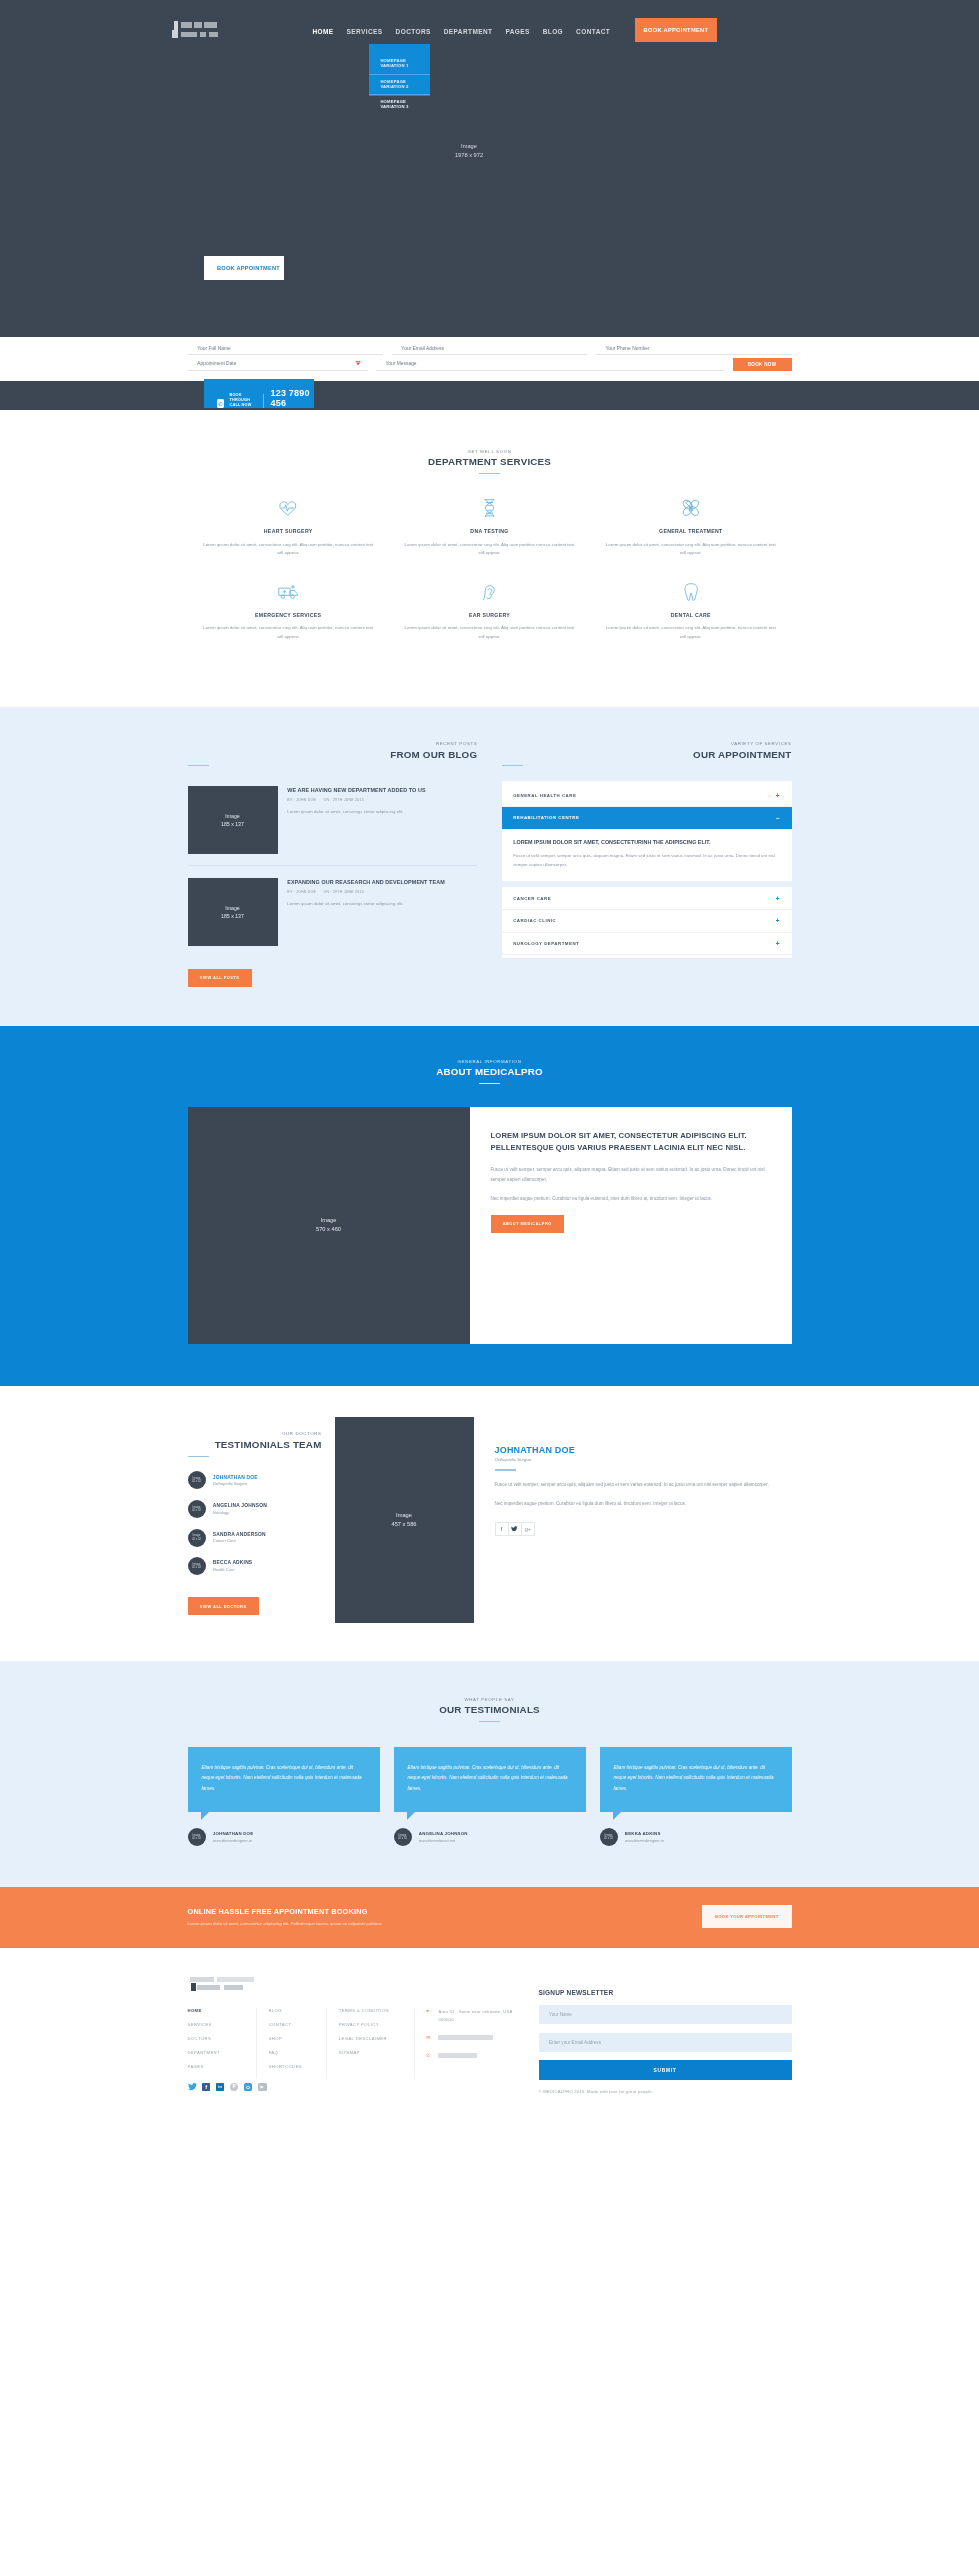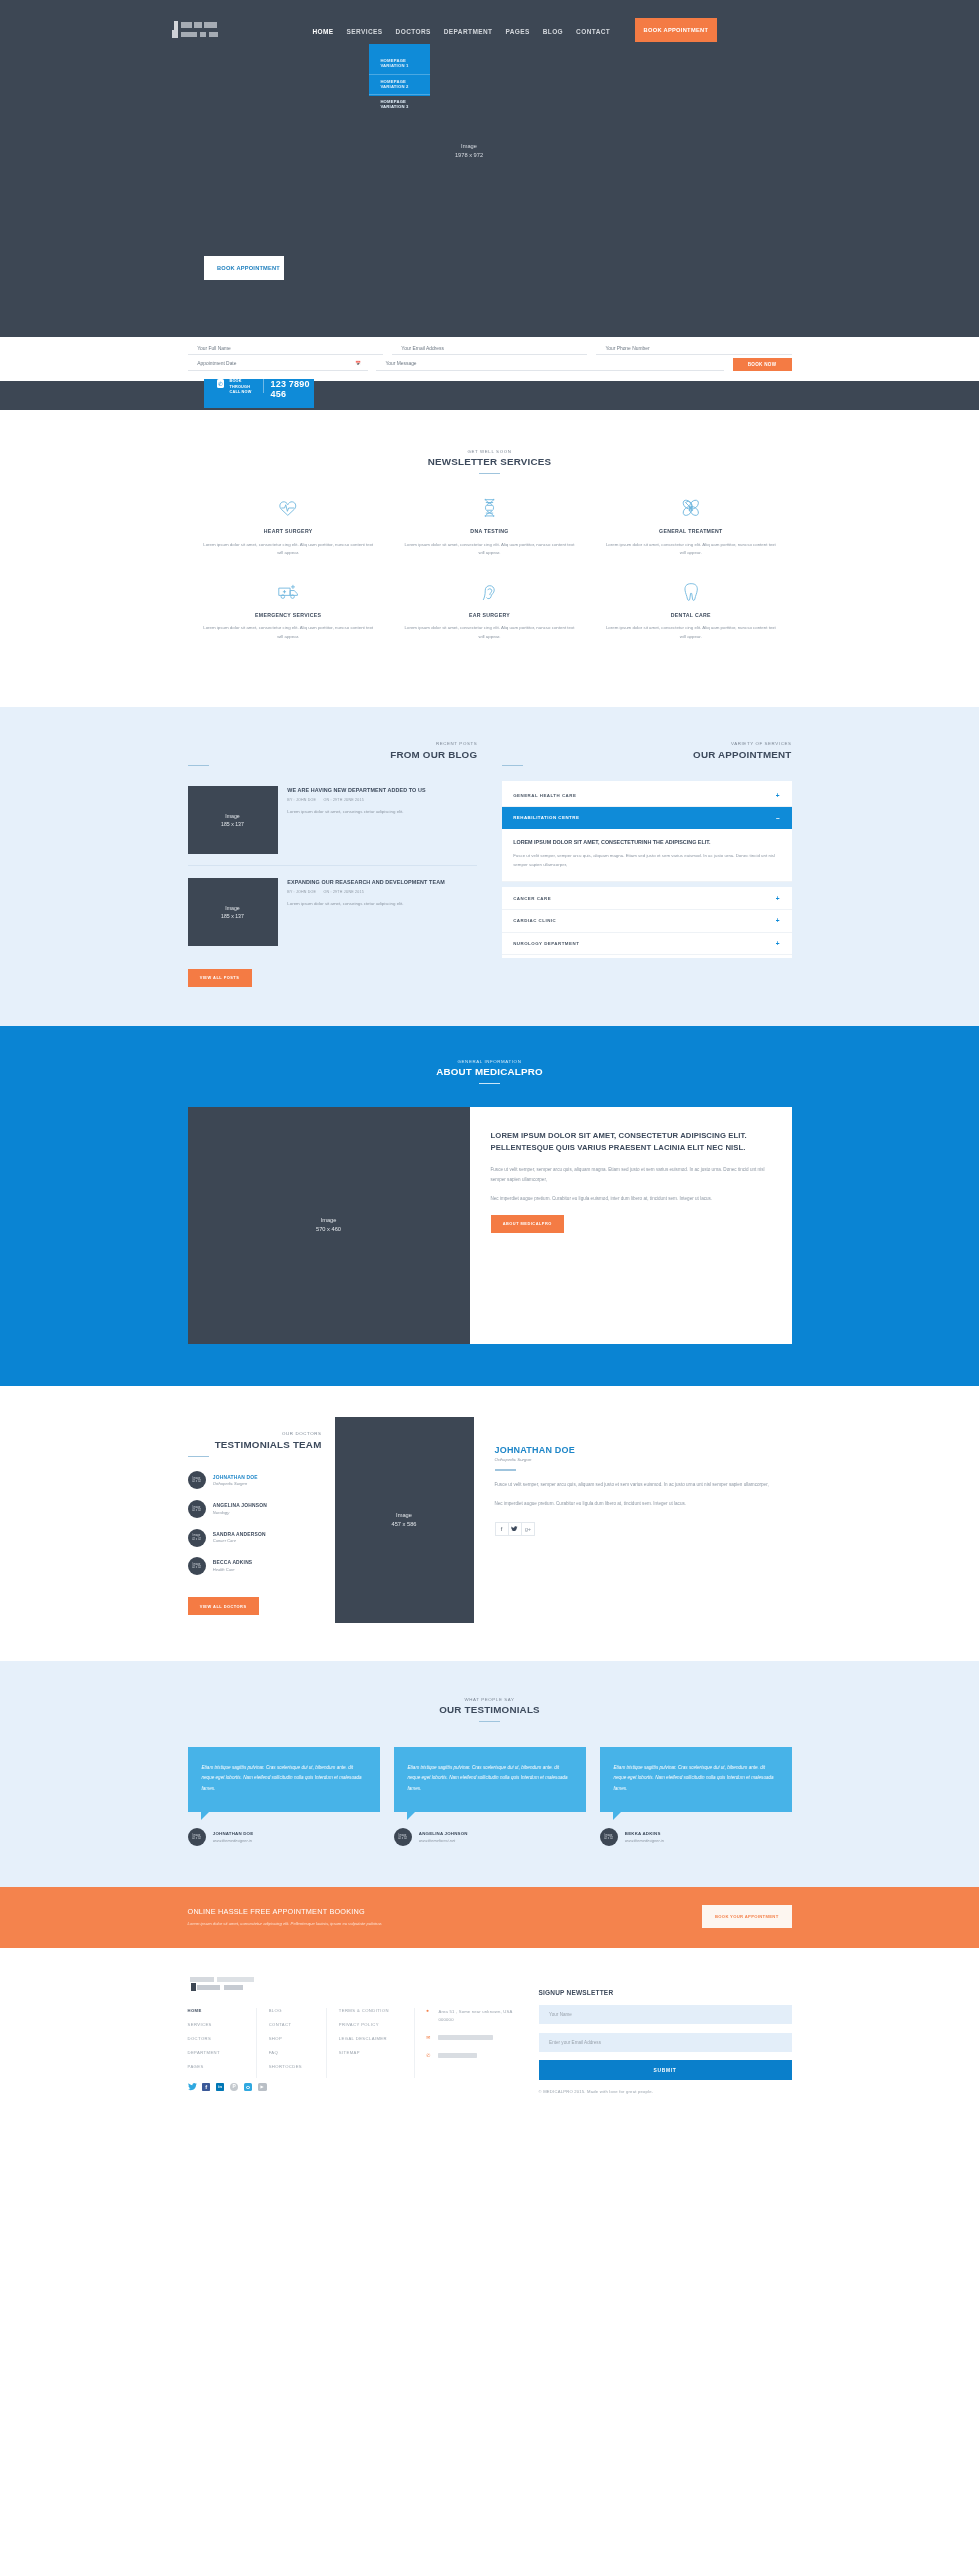--- a/index.html
+++ b/index.html
@@ -94,21 +94,21 @@
   .btn-booknow{
     width:59px;background:#f47b44;color:#fff;border:none;font-size:4.6px;
     font-weight:700;letter-spacing:0.3px;cursor:pointer;height:12.2px;
     align-self:flex-end;margin-bottom:0.8px;
   }
 
   
   .callbar{background:#3d4754;height:29px;position:relative;}
   .callbox{
     position:absolute;left:204px;top:-1.6px;width:110px;height:29px;
-    background:#0f8bd8;display:flex;align-items:flex-start;padding-left:13px;
+    background:#0f8bd8;display:flex;align-items:flex-end;padding-left:13px;
   }
   .phone-ico{
     width:9px;height:9px;background:#fff;border-radius:1.6px;
     display:flex;align-items:center;justify-content:center;
     color:#0f8bd8;font-size:5.7px;margin-right:5.7px;
   }
   .callbox .lbl{font-size:3.8px;color:#fff;font-weight:700;line-height:1.35;letter-spacing:0.2px;}
   .callbox .sep{width:0.8px;height:14px;background:rgba(255,255,255,.4);margin:0 7.3px;}
   .callbox .num{font-size:9px;color:#fff;font-weight:700;letter-spacing:0.2px;}
 
@@ -217,21 +217,21 @@
     border-left:0 solid transparent;border-right:9.8px solid transparent;
     border-top:9px solid #47b3e8;
   }
   .testi-auth{display:flex;align-items:center;gap:7.3px;margin-top:16.3px;}
   .testi-auth .nm{font-size:4.4px;font-weight:700;color:#3d4a5c;letter-spacing:0.2px;}
   .testi-auth .url{font-size:3.9px;color:#8d97a3;font-style:italic;margin-top:1.6px;}
 
   
   .cta{background:#f4834d;padding:18px 0 19.6px;}
   .cta-row{display:flex;align-items:center;justify-content:space-between;}
-  .cta h3{font-size:7.3px;font-weight:400;color:#fff;letter-spacing:0.2px;}
+  .cta h3{font-size:7.3px;font-weight:700;color:#fff;letter-spacing:0.2px;}
   .cta p{font-size:4.2px;color:#fde3d4;font-style:italic;margin-top:5.7px;}
   .btn-white{
     background:#fdf6f0;color:#f4834d;border:none;font-size:4.2px;
     font-weight:700;letter-spacing:0.3px;padding:9px 13px;cursor:pointer;
   }
 
   
   .footer{background:#fff;padding:28px 0 8.2px;}
   .f-row{display:flex;gap:21px;}
   .f-left{width:330px;}
@@ -347,21 +347,21 @@
       </span>
       <span class="sep"></span>
       <span class="num">123 7890 456</span>
     </div>
   </div>
 
   <div class="services">
     <div class="container">
       <div class="sec-head">
         <div class="kicker">GET WELL SOON</div>
-        <h2>NEWSLETTER SERVICES</h2>
+        <h2>DEPARTMENT SERVICES</h2>
         <div class="rule"></div>
       </div>
       <div class="svc-grid">
 
         <div class="svc">
           <div class="ico">
             <svg width="19.6" height="18" viewBox="0 0 24 22" fill="none" stroke="#6fb6de" stroke-width="1.1">
               <path d="M12 20 L4 12.5 C1 9.5 2 4.5 6 3.5 C9 2.8 11 5 12 7 C13 5 15 2.8 18 3.5 C22 4.5 23 9.5 20 12.5 Z"></path>
               <path d="M4 11 H8 L9.5 7 L11.5 15 L13 11 H20" stroke-width="1.1" fill="none"></path>
             </svg>

